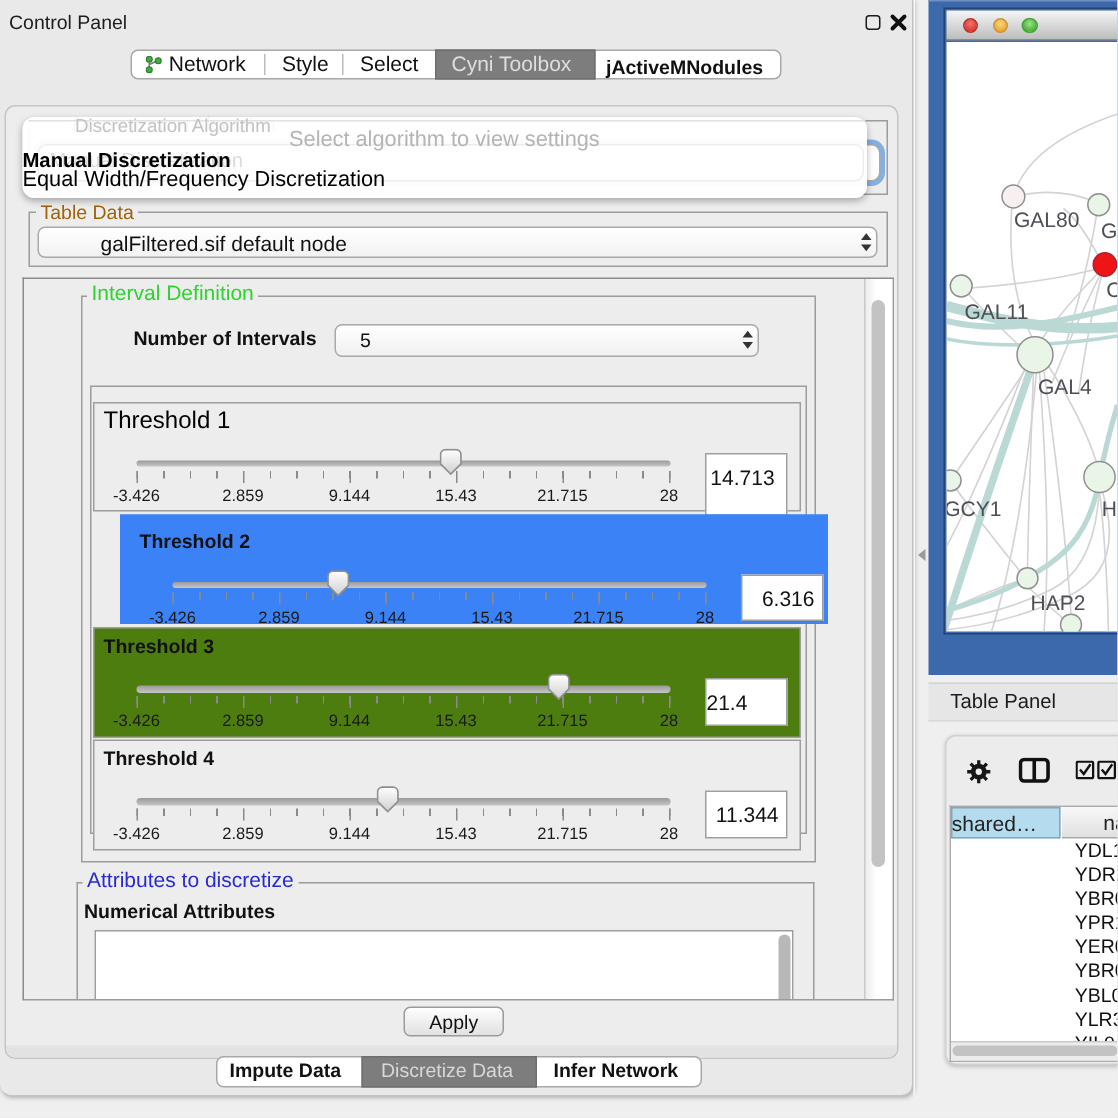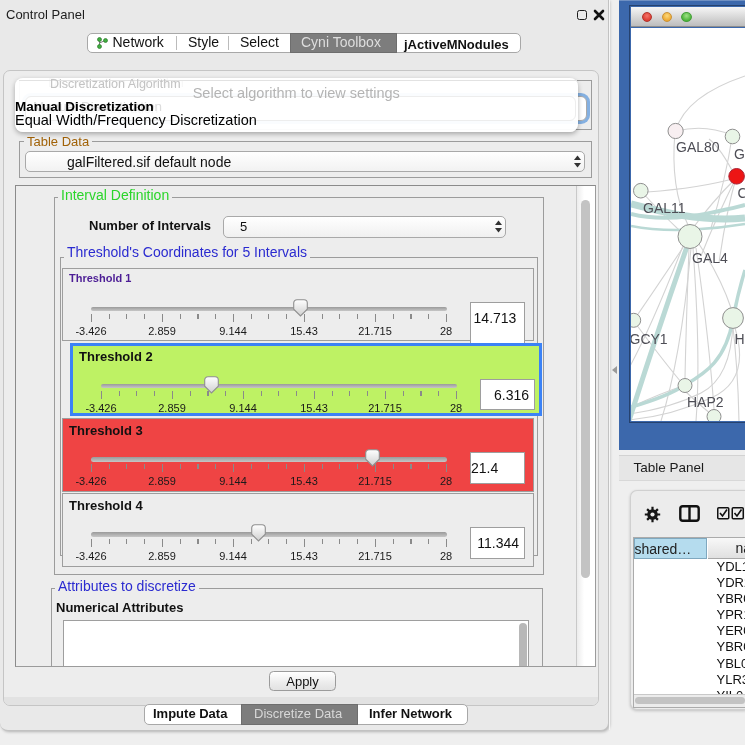--- a/index.html
+++ b/index.html
@@ -65,24 +65,23 @@
 
   <div class="abs" style="left:73px;top:32px;font-size:13px;font-weight:bold;color:#111;">Number of Intervals</div>
   <div class="abs" style="left:207px;top:30px;width:283px;height:22px;background:linear-gradient(#ffffff,#f0f0f0);border:1px solid #a9a9a9;border-radius:5px;"></div>
   <div class="abs" style="left:224px;top:33px;font-size:13px;color:#111;">5</div>
   <svg class="abs" style="left:478px;top:34px;" width="9" height="13" viewBox="0 0 9 13">
       <path d="M4.5 0.5 L8 5 L1 5 Z" fill="#333"></path>
       <path d="M4.5 12.5 L8 8 L1 8 Z" fill="#333"></path>
     </svg>
 
   <div class="abs etch" style="left:44px;top:71px;width:478px;height:299px;"></div>
-  <div class="abs chip" style="left:48px;top:59.5px;font-size:14px;color:#2a2ad0;">Threshold's Coordinates for 5 Intervals</div>
 
   <div class="abs" style="left:46px;top:81.5px;width:472px;height:73.5px;background:#ededed;border:1px solid #9e9e9e;">
-    <div class="abs" style="left:6px;top:3.5px;font-size:11px;font-weight:bold;color:#4c1d95;">Threshold 1</div>
+    <div class="abs" style="left:6px;top:3.5px;font-size:16px;font-weight:normal;color:#000000;">Threshold 1</div>
     <div class="abs" style="left:28px;top:38px;width:356px;height:4.5px;background:linear-gradient(#9a9a9a,#c6c6c6);border-radius:2.5px;"></div>
     <div class="abs" style="left:28px;top:45px;width:356px;height:5px;background:repeating-linear-gradient(90deg,#8a8a8a 0 1px,transparent 1px 17.75px);"></div>
     <div class="abs" style="left:28px;top:45px;width:1px;height:8px;background:#8a8a8a;"></div>
     <div class="abs" style="left:99px;top:45px;width:1px;height:8px;background:#8a8a8a;"></div>
     <div class="abs" style="left:170px;top:45px;width:1px;height:8px;background:#8a8a8a;"></div>
     <div class="abs" style="left:241px;top:45px;width:1px;height:8px;background:#8a8a8a;"></div>
     <div class="abs" style="left:312px;top:45px;width:1px;height:8px;background:#8a8a8a;"></div>
     <div class="abs" style="left:383px;top:45px;width:1px;height:8px;background:#8a8a8a;"></div>
     <div class="abs lbl" style="left:28px;top:56px;">‑3.426</div>
     <div class="abs lbl" style="left:99px;top:56px;">2.859</div>
@@ -94,21 +93,21 @@
       <defs>
           <linearGradient id="thg81.5" x1="0" y1="0" x2="0" y2="1">
             <stop offset="0" stop-color="#ffffff"></stop>
             <stop offset="1" stop-color="#cfcfcf"></stop>
           </linearGradient>
         </defs>
       <path d="M4 0.7 h7 a3.3 3.3 0 0 1 3.3 3.3 v6.2 L7.5 17 L0.7 10.2 V4 A3.3 3.3 0 0 1 4 0.7 Z" fill="url(#thg81.5)" stroke="#8f8f8f" stroke-width="1.1"></path>
     </svg>
     <div class="abs" style="left:407px;top:33px;width:55px;height:42px;background:#fff;border:1px solid #9e9e9e;text-align:center;font-size:14px;color:#111;line-height:31px;padding-right:5px;">14.713</div>
   </div>
-  <div class="abs" style="left:54px;top:156.8px;width:472px;height:73.5px;background:#bef264;border:3px solid #3b82f6;">
+  <div class="abs" style="left:64px;top:156.8px;width:472px;height:73.5px;background:#3b82f6;border:7px solid #3b82f6;">
     <div class="abs" style="left:6px;top:3.5px;font-size:13px;font-weight:bold;color:#111;">Threshold 2</div>
     <div class="abs" style="left:28px;top:38px;width:356px;height:4.5px;background:linear-gradient(#9a9a9a,#c6c6c6);border-radius:2.5px;"></div>
     <div class="abs" style="left:28px;top:45px;width:356px;height:5px;background:repeating-linear-gradient(90deg,#8a8a8a 0 1px,transparent 1px 17.75px);"></div>
     <div class="abs" style="left:28px;top:45px;width:1px;height:8px;background:#8a8a8a;"></div>
     <div class="abs" style="left:99px;top:45px;width:1px;height:8px;background:#8a8a8a;"></div>
     <div class="abs" style="left:170px;top:45px;width:1px;height:8px;background:#8a8a8a;"></div>
     <div class="abs" style="left:241px;top:45px;width:1px;height:8px;background:#8a8a8a;"></div>
     <div class="abs" style="left:312px;top:45px;width:1px;height:8px;background:#8a8a8a;"></div>
     <div class="abs" style="left:383px;top:45px;width:1px;height:8px;background:#8a8a8a;"></div>
     <div class="abs lbl" style="left:28px;top:56px;">‑3.426</div>
@@ -121,21 +120,21 @@
       <defs>
           <linearGradient id="thg156.8" x1="0" y1="0" x2="0" y2="1">
             <stop offset="0" stop-color="#ffffff"></stop>
             <stop offset="1" stop-color="#cfcfcf"></stop>
           </linearGradient>
         </defs>
       <path d="M4 0.7 h7 a3.3 3.3 0 0 1 3.3 3.3 v6.2 L7.5 17 L0.7 10.2 V4 A3.3 3.3 0 0 1 4 0.7 Z" fill="url(#thg156.8)" stroke="#8f8f8f" stroke-width="1.1"></path>
     </svg>
     <div class="abs" style="left:407px;top:33px;width:55px;height:31.5px;background:#fff;border:1px solid #9e9e9e;text-align:right;font-size:14px;color:#111;line-height:31px;padding-right:5px;">6.316</div>
   </div>
-  <div class="abs" style="left:46px;top:232.1px;width:472px;height:73.5px;background:#ef4444;border:1px solid #9e9e9e;">
+  <div class="abs" style="left:46px;top:232.1px;width:472px;height:73.5px;background:#4d7c0f;border:1px solid #9e9e9e;">
     <div class="abs" style="left:6px;top:3.5px;font-size:13px;font-weight:bold;color:#111;">Threshold 3</div>
     <div class="abs" style="left:28px;top:38px;width:356px;height:4.5px;background:linear-gradient(#9a9a9a,#c6c6c6);border-radius:2.5px;"></div>
     <div class="abs" style="left:28px;top:45px;width:356px;height:5px;background:repeating-linear-gradient(90deg,#8a8a8a 0 1px,transparent 1px 17.75px);"></div>
     <div class="abs" style="left:28px;top:45px;width:1px;height:8px;background:#8a8a8a;"></div>
     <div class="abs" style="left:99px;top:45px;width:1px;height:8px;background:#8a8a8a;"></div>
     <div class="abs" style="left:170px;top:45px;width:1px;height:8px;background:#8a8a8a;"></div>
     <div class="abs" style="left:241px;top:45px;width:1px;height:8px;background:#8a8a8a;"></div>
     <div class="abs" style="left:312px;top:45px;width:1px;height:8px;background:#8a8a8a;"></div>
     <div class="abs" style="left:383px;top:45px;width:1px;height:8px;background:#8a8a8a;"></div>
     <div class="abs lbl" style="left:28px;top:56px;">‑3.426</div>

